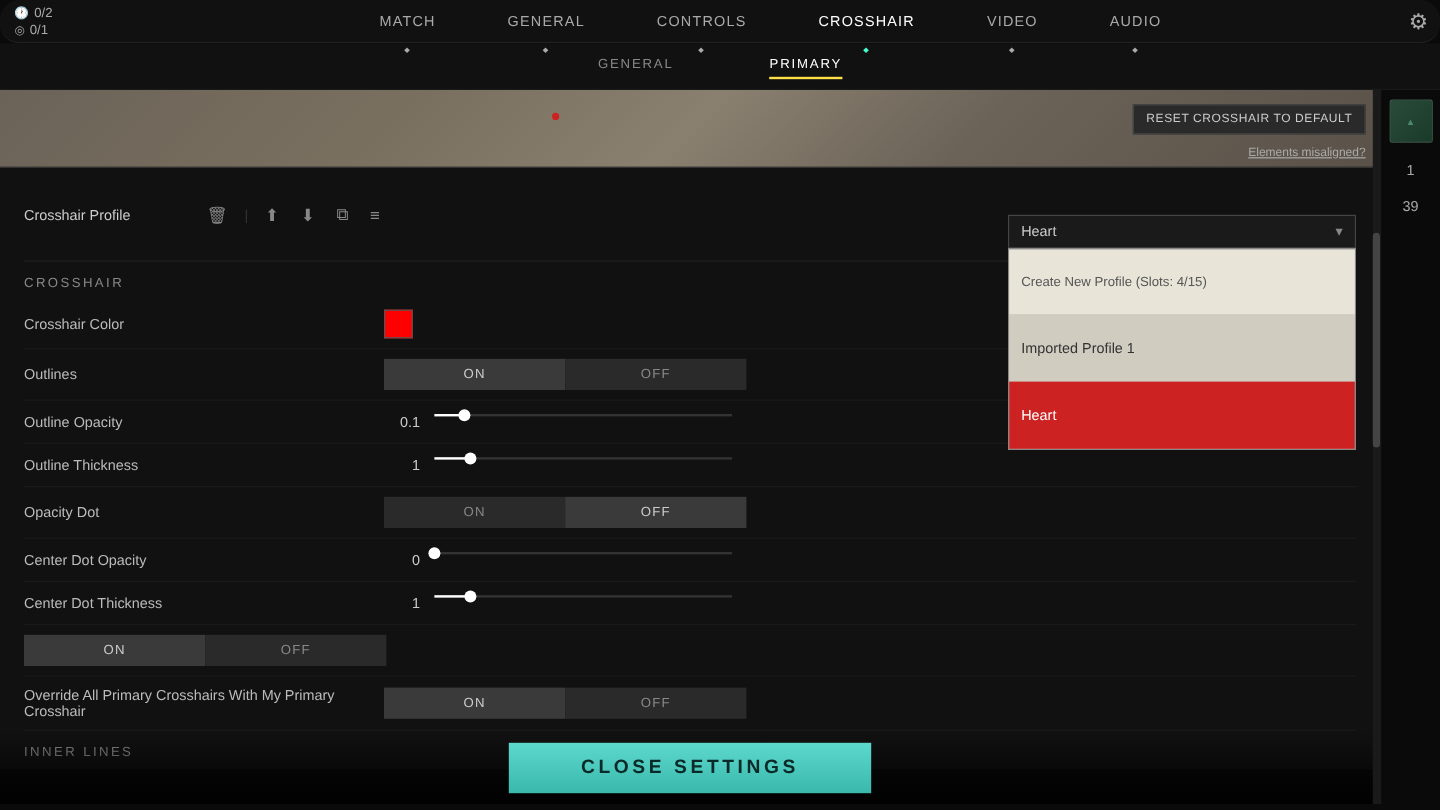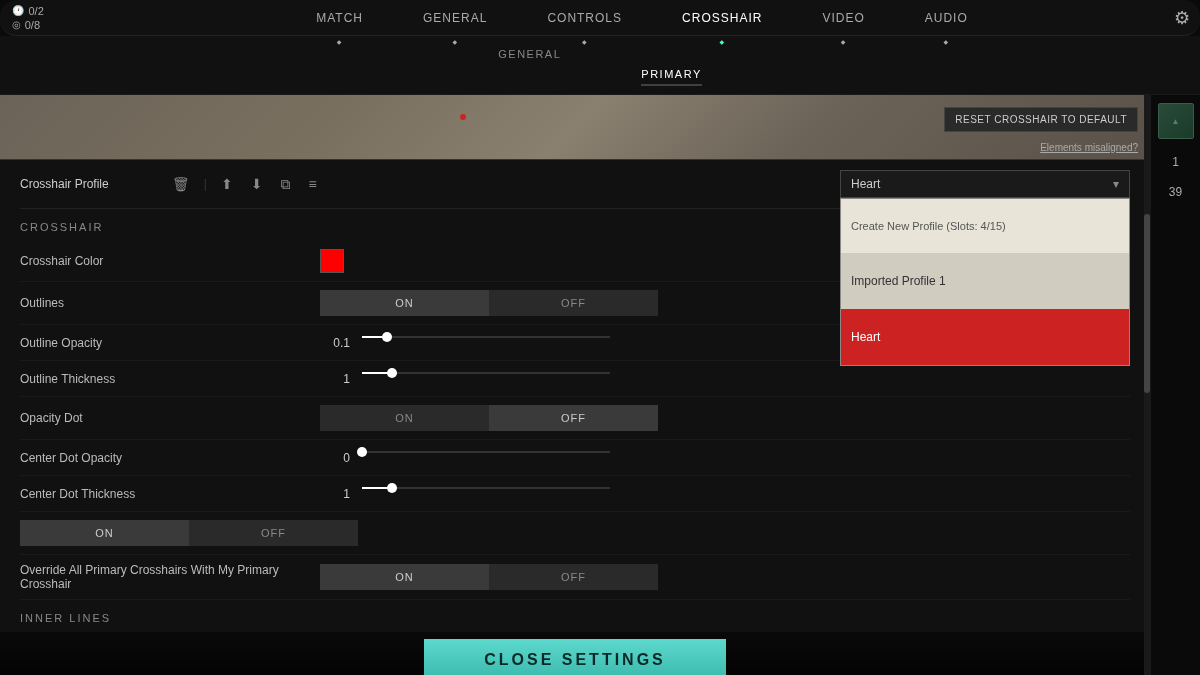--- a/index.html
+++ b/index.html
@@ -83,22 +83,21 @@
     .sec-tab {
       color: #888;
       font-size: 11px;
       letter-spacing: 1.5px;
       cursor: pointer;
       text-transform: uppercase;
       padding-bottom: 4px;
     }
     .sec-tab.active {
       color: #fff;
-      border-bottom: 2px solid #404040;
-      margin-top: 20px;
+      border-bottom: 2px solid #fde047;
     }
 
     
     .main-area {
       display: flex;
       height: calc(675px - 36px - 44px);
     }
 
     
     .preview-area {
@@ -171,20 +170,21 @@
       font-size: 14px;
       padding: 2px 4px;
     }
     .separator { color: #333; }
 
     
     .dropdown-wrapper {
       margin-left: auto;
       position: relative;
       width: 290px;
+      margin-top: 29px;
     }
     .dropdown-select {
       width: 100%;
       background: #1a1a1a;
       border: 1px solid #444;
       color: #ccc;
       padding: 6px 10px;
       font-size: 12px;
       cursor: pointer;
       display: flex;
@@ -243,21 +243,21 @@
     .setting-control {
       flex: 1;
       display: flex;
       align-items: center;
       gap: 8px;
     }
 
     
     .toggle-group {
       display: flex;
-      width: 338px;
+      width: 302px;
     }
     .toggle-btn {
       flex: 1;
       padding: 7px 0;
       text-align: center;
       font-size: 11px;
       letter-spacing: 1px;
       cursor: pointer;
       background: #2a2a2a;
       color: #888;
@@ -398,21 +398,21 @@
 <body>
 
 <div class="top-nav">
   <div class="top-nav-left">
     <span>
       <span class="clock-icon"></span>
       <span>0/2</span>
     </span>
     <span>
       <span class="target-icon"></span>
-      <span>0/8</span>
+      <span>0/1</span>
     </span>
   </div>
   <div class="nav-tabs">
     <div class="nav-tab">MATCH</div>
     <div class="nav-tab">GENERAL</div>
     <div class="nav-tab">CONTROLS</div>
     <div class="nav-tab active">CROSSHAIR</div>
     <div class="nav-tab">VIDEO</div>
     <div class="nav-tab">AUDIO</div>
   </div>

